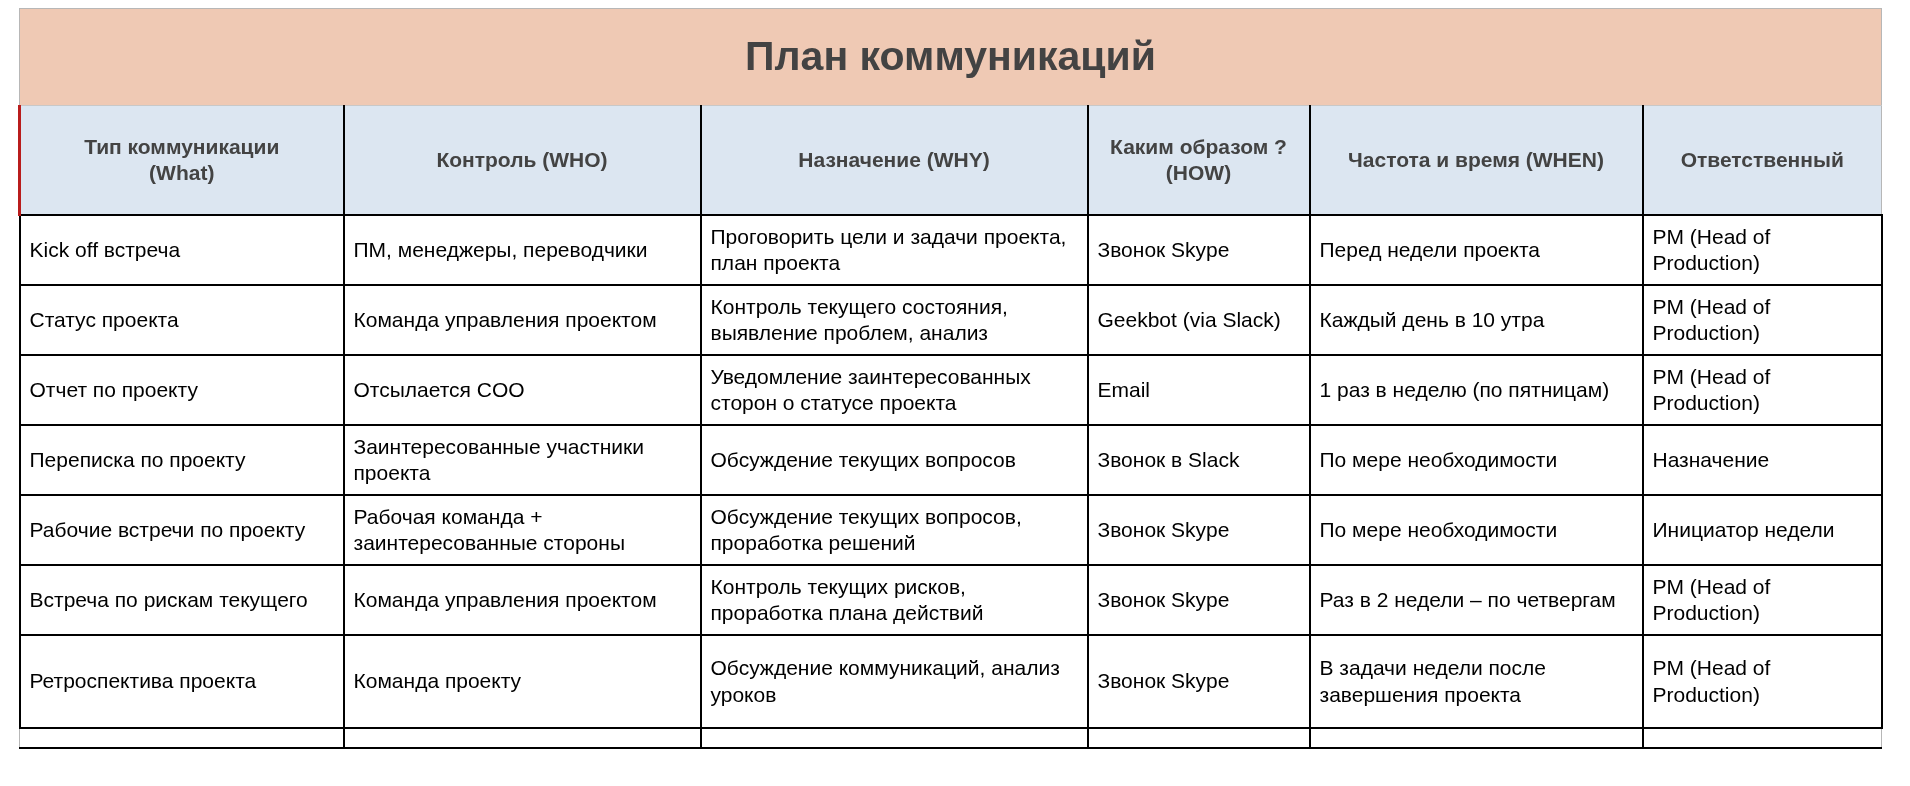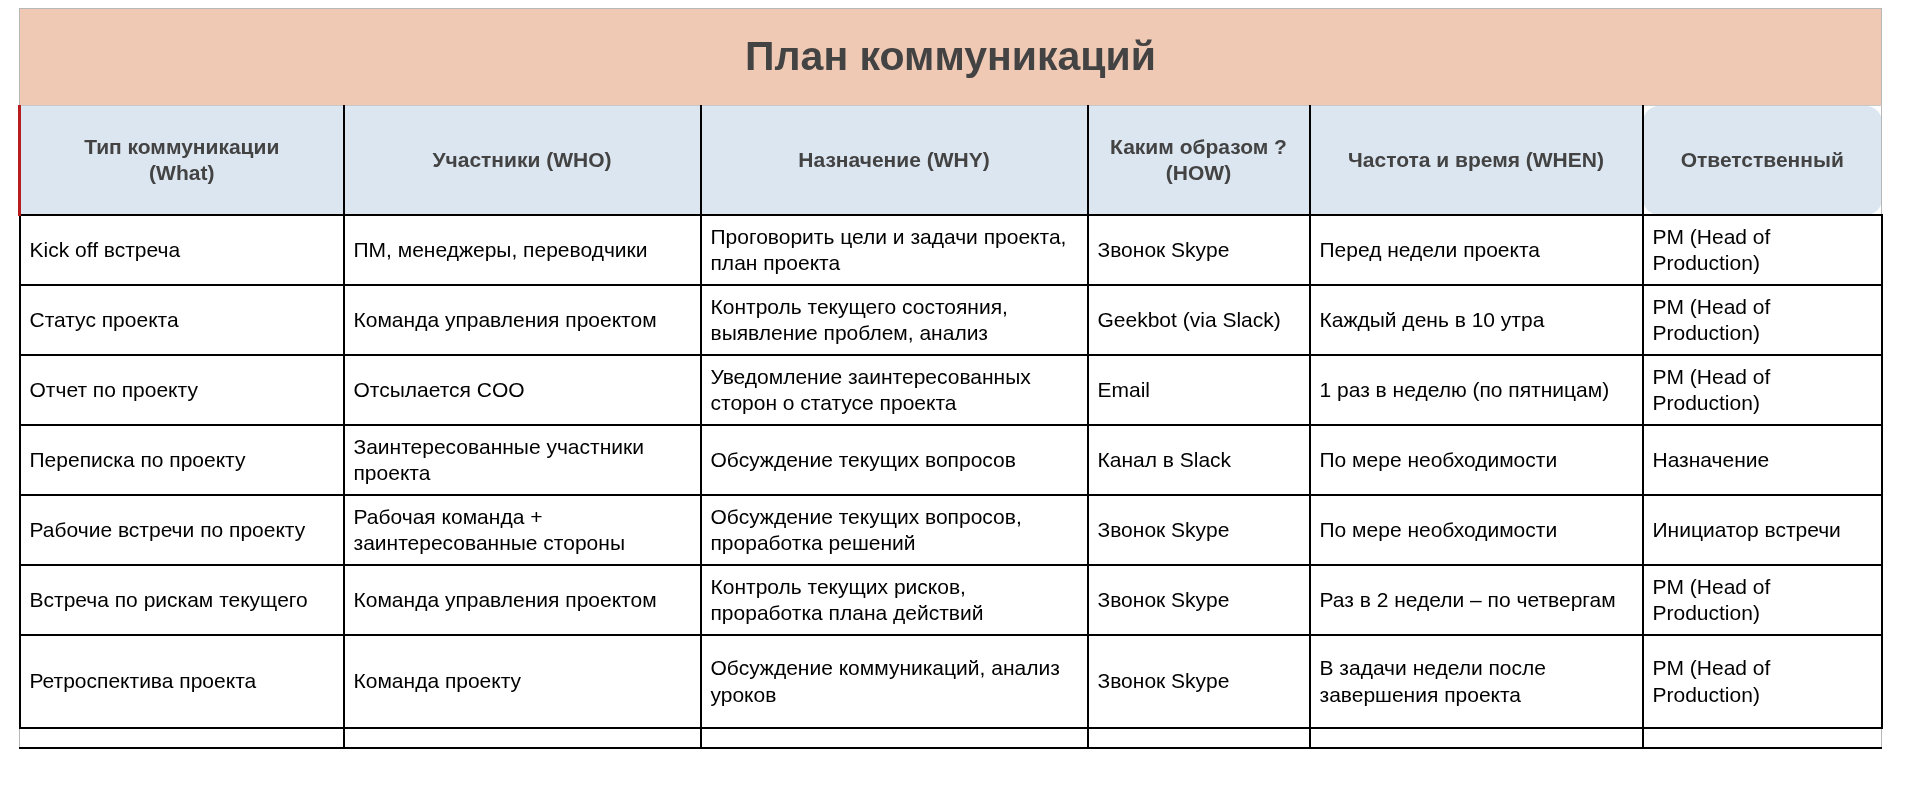--- a/index.html
+++ b/index.html
@@ -69,21 +69,21 @@
     height: 104px;
     vertical-align: middle;
     text-align: center;
     padding: 2px 7px;
     border-left: 2px solid #000000;
     border-right: 2px solid #000000;
     border-top: 1px solid #c8c8c8;
     border-bottom: 1px solid #c8c8c8;
   }
   tr.head-row td:first-child { border-left: 3px solid #b91c1c; }
-  tr.head-row td:last-child  { border-right: 1px solid #b7b7b7; border-radius: 16px; }
+  tr.head-row td:last-child  { border-right: 1px solid #b7b7b7; }
   .head-text {
     font-size: 21px;
     font-weight: 700;
     color: #434343;
     line-height: 1.25;
     display: block;
   }
 
   
   tr.data-row td {
@@ -135,21 +135,21 @@
             <span class="title-text">План коммуникаций</span>
           </td>
         </tr>
 
         <tr class="head-row">
           <td>
             <span class="head-text">Тип коммуникации</span>
             <span class="head-text">(What)</span>
           </td>
           <td>
-            <span class="head-text">Участники (WHO)</span>
+            <span class="head-text">Контроль (WHO)</span>
           </td>
           <td>
             <span class="head-text">Назначение (WHY)</span>
           </td>
           <td>
             <span class="head-text">Каким образом ?</span>
             <span class="head-text">(HOW)</span>
           </td>
           <td>
             <span class="head-text">Частота  и время (WHEN)</span>
@@ -226,21 +226,21 @@
           <td>
               <span class="cell-text">Переписка по проекту</span>
             </td>
           <td>
               <span class="cell-text">Заинтересованные участники проекта</span>
             </td>
           <td>
               <span class="cell-text">Обсуждение текущих вопросов</span>
             </td>
           <td>
-              <span class="cell-text">Канал в Slack</span>
+              <span class="cell-text">Звонок в Slack</span>
             </td>
           <td>
               <span class="cell-text">По мере необходимости</span>
             </td>
           <td>
               <span class="cell-text">Назначение</span>
             </td>
         </tr>
 
         <tr class="data-row">
@@ -253,21 +253,21 @@
           <td>
               <span class="cell-text">Обсуждение текущих вопросов, проработка решений</span>
             </td>
           <td>
               <span class="cell-text">Звонок Skype</span>
             </td>
           <td>
               <span class="cell-text">По мере необходимости</span>
             </td>
           <td>
-              <span class="cell-text">Инициатор встречи</span>
+              <span class="cell-text">Инициатор недели</span>
             </td>
         </tr>
 
         <tr class="data-row">
           <td>
               <span class="cell-text">Встреча по рискам текущего</span>
             </td>
           <td>
               <span class="cell-text">Команда управления проектом</span>
             </td>

